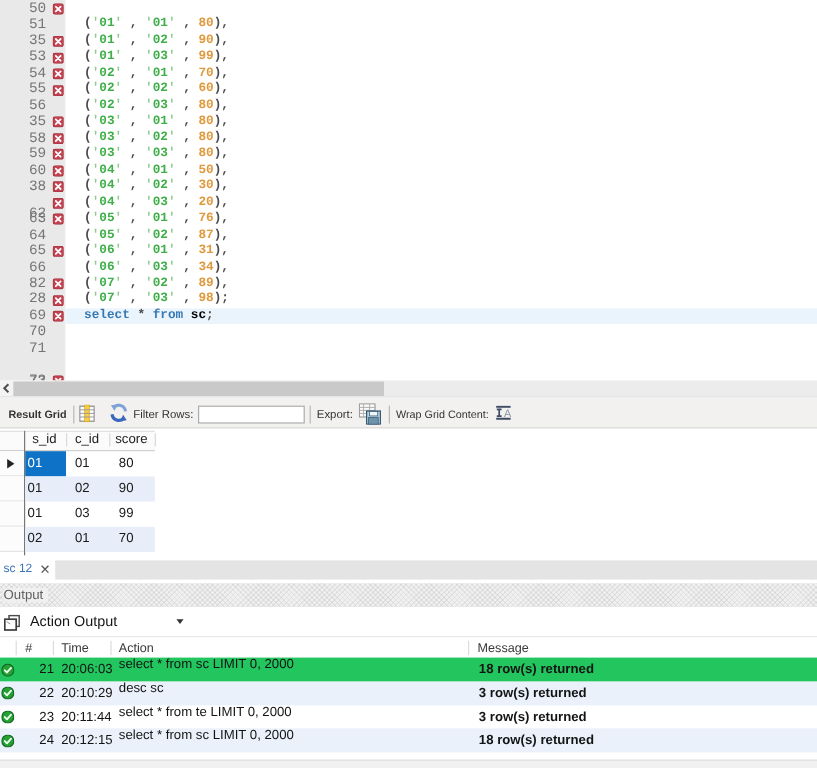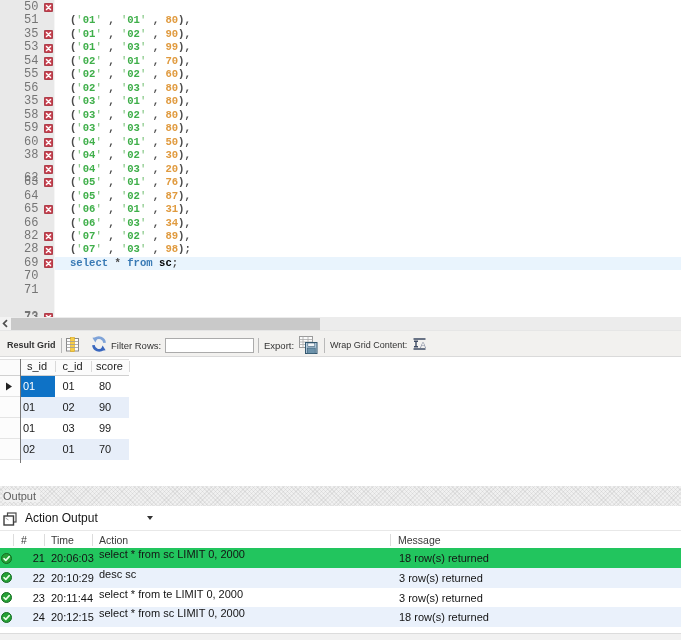--- a/index.html
+++ b/index.html
@@ -52,21 +52,21 @@
 #combotext { position:absolute; left:25px; top:5px; font-size:12px; color:#151515; }
 #comboarrow { position:absolute; left:147px; top:10px; width:0; height:0; border-left:3.5px solid transparent; border-right:3.5px solid transparent; border-top:4px solid #333; }
 
 #othead { position:absolute; left:0; top:530px; width:681px; height:18px; background:#fff; border-top:1px solid #e8e8e8; font-size:10.5px; color:#3a3a3a; }
 .ohv { position:absolute; top:3px; width:1px; height:12px; background:#dcdcdc; }
 .orow { position:absolute; left:0; width:681px; height:19.8px; font-size:11px; color:#141414; }
 .chk { position:absolute; left:1px; top:4.5px; }
 .onum { position:absolute; left:13px; top:4px; width:32px; text-align:right; }
 .otime { position:absolute; left:51px; top:4px; }
 .oact { position:absolute; left:99px; top:0; }
-.omsg { position:absolute; left:399px; top:4px; }
+.omsg { position:absolute; left:399px; top:4px;font-weight:bold; }
 #footer { position:absolute; left:0; top:633px; width:681px; height:7px; background:#f1f1f1; border-top:1px solid #dcdcdc; }
 </style></head>
 <body>
 <div id="page">
 
 <div id="editor">
 <div id="gutter"></div>
 <div id="hl69"></div>
 <div class="numr" style="top:0.9px">50</div>
 <div class="err" style="top:3.1px"><svg width="9" height="9" viewBox="0 0 9 9">
@@ -256,20 +256,25 @@
         <span class="rc" style="left:42px">03</span>
         <span class="rc" style="left:78.5px">99</span>
       </div>
   <div class="rrow" style="top:80.5px;background:#e7eef9">
         <span class="rc" style="left:2.5px">02</span>
         <span class="rc" style="left:42px">01</span>
         <span class="rc" style="left:78.5px">70</span>
       </div>
 </div>
 
+<div id="tabbar">
+  <div id="tabgray"></div>
+  <span id="tabname">sc 12</span>
+  <span id="tabx">✕</span>
+</div>
 
 <div id="outbar">
       <span id="outlbl">Output</span>
     </div>
 
 <div id="comborow">
 <svg style="position:absolute;left:3px;top:6px" width="14" height="14" viewBox="0 0 14 14">
   <rect x="4.5" y="1" width="8.5" height="9" fill="none" stroke="#4a4a4a" stroke-width="1.2"></rect>
   <rect x="1" y="4" width="9.5" height="9" fill="#fff" stroke="#3d3d3d" stroke-width="1.4"></rect>
   <path d="M2.5 6 L5.5 8" stroke="#888" stroke-width="0.8"></path>

